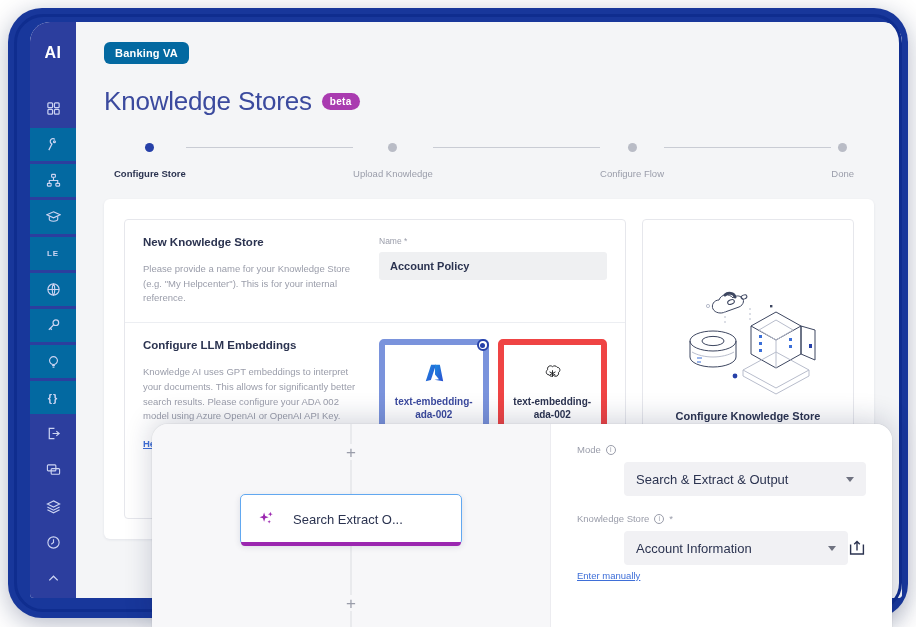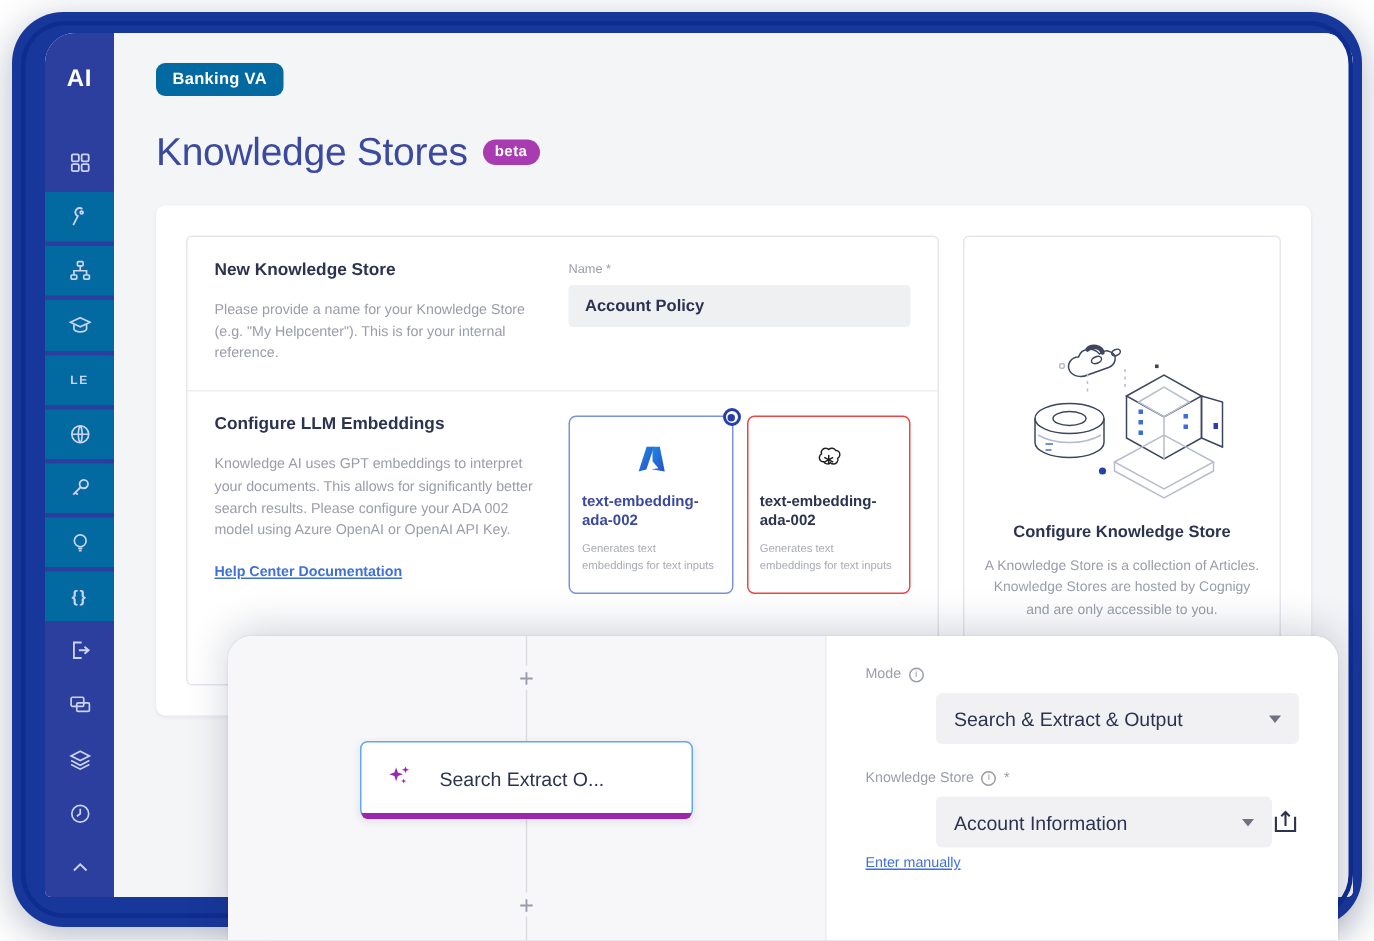--- a/index.html
+++ b/index.html
@@ -145,24 +145,24 @@
     background: #eff0f2; border: none; border-radius: 3px;
     padding: 0 11px;
     font-family: inherit; font-size: 11px; color: #2b3350; font-weight: 600;
   }
 
   
   .model-row { display: flex; gap: 9px; }
   .model-card {
     position: relative;
     flex: 1 1 0;
-    border: 1px solid #ef4444;
+    border: 6px solid #ef4444;
     border-radius: 5px;
     padding: 14px 8px 12px;
-    text-align: left;
+    text-align: center;
     background: #fff;
   }
   .model-card.selected { border-color: #7a93dc; }
   .model-radio {
     position: absolute; right: -6px; top: -6px;
     width: 12px; height: 12px; border-radius: 50%;
     background: #fff; border: 2px solid #2640a8;
     display: flex; align-items: center; justify-content: center;
   }
   .model-radio i {
@@ -360,20 +360,41 @@
     <div class="main">
 
       <span class="badge-env">Banking VA</span>
 
       <div class="page-title-row">
         <div class="page-title">Knowledge Stores</div>
         <span class="badge-beta">beta</span>
       </div>
 
       
+      <div class="stepper">
+        <div class="step done">
+          <div class="step-dot"></div>
+          <div class="step-label">Configure Store</div>
+        </div>
+        <div class="step-line"></div>
+        <div class="step">
+          <div class="step-dot"></div>
+          <div class="step-label">Upload Knowledge</div>
+        </div>
+        <div class="step-line"></div>
+        <div class="step">
+          <div class="step-dot"></div>
+          <div class="step-label">Configure Flow</div>
+        </div>
+        <div class="step-line"></div>
+        <div class="step">
+          <div class="step-dot"></div>
+          <div class="step-label">Done</div>
+        </div>
+      </div>
 
       
       <div class="content-card">
 
         <div class="panel panel-left">
 
           <div class="section">
             <div class="sec-left">
               <div class="sec-title">New Knowledge Store</div>
               <div class="sec-desc">Please provide a name for your Knowledge Store (e.g. "My Helpcenter"). This is for your internal reference.</div>

